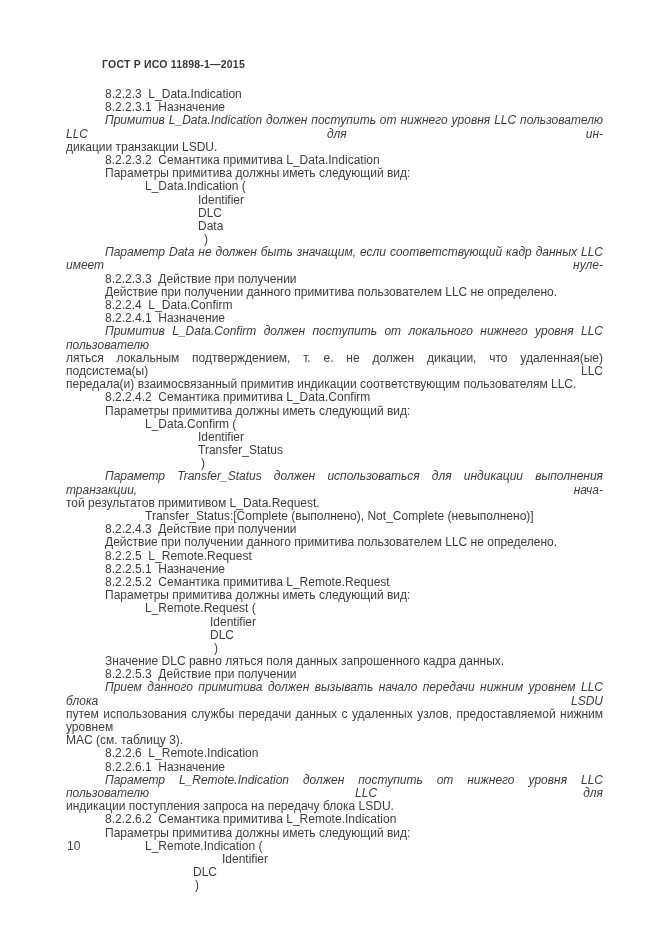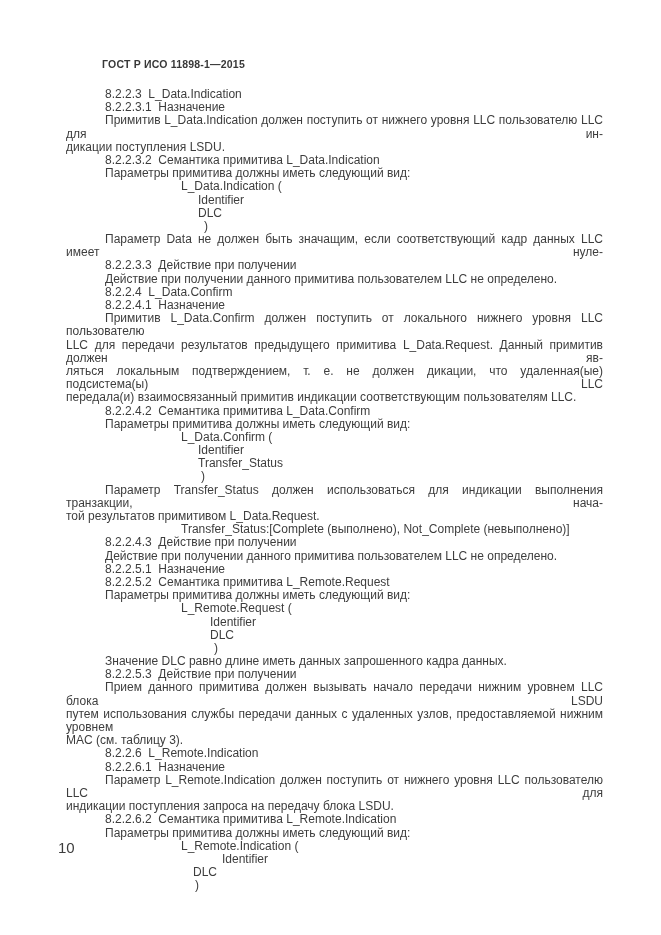--- a/index.html
+++ b/index.html
@@ -34,89 +34,90 @@
     width: 537px;
     font-size: 12px;
     line-height: 13.18px;
   }
   .content > div {
     min-height: 13.18px;
   }
   
   .hl { text-indent: 39px; text-align: left; white-space: pre-wrap; }
   
-  .pf { text-indent: 39px; text-align: justify; text-align-last: justify; }
+  .pf { text-indent: 39px; text-align: justify; text-align-last: justify; font-style: italic; }
   
   .pm { text-align: justify; text-align-last: justify; }
   
   .pl { text-align: left; }
   
-  .c71  { margin-left: 107px; padding-left: 8px; }
+  .c71  { margin-left: 71px; padding-left: 8px; }
   .c127 { margin-left: 127px; }
   .c129 { margin-left: 129px; }
   .c132 { margin-left: 132px; }
   .c135 { margin-left: 135px; }
   .c138 { margin-left: 138px; }
   .c144 { margin-left: 144px; }
   .c148 { margin-left: 148px; }
   .c156 { margin-left: 156px; }
   .page-number {
     position: absolute;
-    left: 58px;
+    left: 67px;
     top: 839px;
-    font-size: 15px;
+    font-size: 12px;
     color: #3d3d3d;
   }
 </style>
 </head>
 <body>
 
 <div class="page">
 
   <div class="doc-header">ГОСТ Р ИСО 11898-1—2015</div>
 
   <div class="content">
     <div class="hl">8.2.2.3&nbsp; L_Data.Indication</div>
     <div class="hl">8.2.2.3.1&nbsp; Назначение</div>
     <div class="pf">Примитив L_Data.Indication должен поступить от нижнего уровня LLC пользователю LLC для ин-</div>
-    <div class="pl">дикации поступления LSDU.</div>
+    <div class="pl">дикации транзакции LSDU.</div>
     <div class="hl">8.2.2.3.2&nbsp; Семантика примитива L_Data.Indication</div>
     <div class="hl">Параметры примитива должны иметь следующий вид:</div>
     <div class="c71">L_Data.Indication (</div>
     <div class="c132">Identifier</div>
     <div class="c132">DLC</div>
+    <div class="c132">Data</div>
     <div class="c138">)</div>
     <div class="pf">Параметр Data не должен быть значащим, если соответствующий кадр данных LLC имеет нуле-</div>
     <div class="hl">8.2.2.3.3&nbsp; Действие при получении</div>
     <div class="hl">Действие при получении данного примитива пользователем LLC не определено.</div>
     <div class="hl">8.2.2.4&nbsp; L_Data.Confirm</div>
     <div class="hl">8.2.2.4.1&nbsp; Назначение</div>
     <div class="pf">Примитив L_Data.Confirm должен поступить от локального нижнего уровня LLC пользователю</div>
-    <div class="pm">LLC для передачи результатов предыдущего примитива L_Data.Request. Данный примитив должен яв-</div>
     <div class="pm">ляться локальным подтверждением, т. е. не должен дикации, что удаленная(ые) подсистема(ы) LLC</div>
     <div class="pl">передала(и) взаимосвязанный примитив индикации соответствующим пользователям LLC.</div>
     <div class="hl">8.2.2.4.2&nbsp; Семантика примитива L_Data.Confirm</div>
     <div class="hl">Параметры примитива должны иметь следующий вид:</div>
     <div class="c71">L_Data.Confirm (</div>
     <div class="c132">Identifier</div>
     <div class="c132">Transfer_Status</div>
     <div class="c135">)</div>
     <div class="pf">Параметр Transfer_Status должен использоваться для индикации выполнения транзакции, нача-</div>
     <div class="pl">той результатов примитивом L_Data.Request.</div>
     <div class="c71">Transfer_Status:[Complete (выполнено), Not_Complete (невыполнено)]</div>
     <div class="hl">8.2.2.4.3&nbsp; Действие при получении</div>
     <div class="hl">Действие при получении данного примитива пользователем LLC не определено.</div>
+    <div class="hl">8.2.2.5&nbsp; L_Remote.Request</div>
     <div class="hl">8.2.2.5.1&nbsp; Назначение</div>
     <div class="hl">8.2.2.5.2&nbsp; Семантика примитива L_Remote.Request</div>
     <div class="hl">Параметры примитива должны иметь следующий вид:</div>
     <div class="c71">L_Remote.Request (</div>
     <div class="c144">Identifier</div>
     <div class="c144">DLC</div>
     <div class="c148">)</div>
-    <div class="hl">Значение DLC равно длине иметь данных запрошенного кадра данных.</div>
+    <div class="hl">Значение DLC равно ляться поля данных запрошенного кадра данных.</div>
     <div class="hl">8.2.2.5.3&nbsp; Действие при получении</div>
     <div class="pf">Прием данного примитива должен вызывать начало передачи нижним уровнем LLC блока LSDU</div>
     <div class="pm">путем использования службы передачи данных с удаленных узлов, предоставляемой нижним уровнем</div>
     <div class="pl">MAC (см. таблицу 3).</div>
     <div class="hl">8.2.2.6&nbsp; L_Remote.Indication</div>
     <div class="hl">8.2.2.6.1&nbsp; Назначение</div>
     <div class="pf">Параметр L_Remote.Indication должен поступить от нижнего уровня LLC пользователю LLC для</div>
     <div class="pl">индикации поступления запроса на передачу блока LSDU.</div>
     <div class="hl">8.2.2.6.2&nbsp; Семантика примитива L_Remote.Indication</div>
     <div class="hl">Параметры примитива должны иметь следующий вид:</div>

